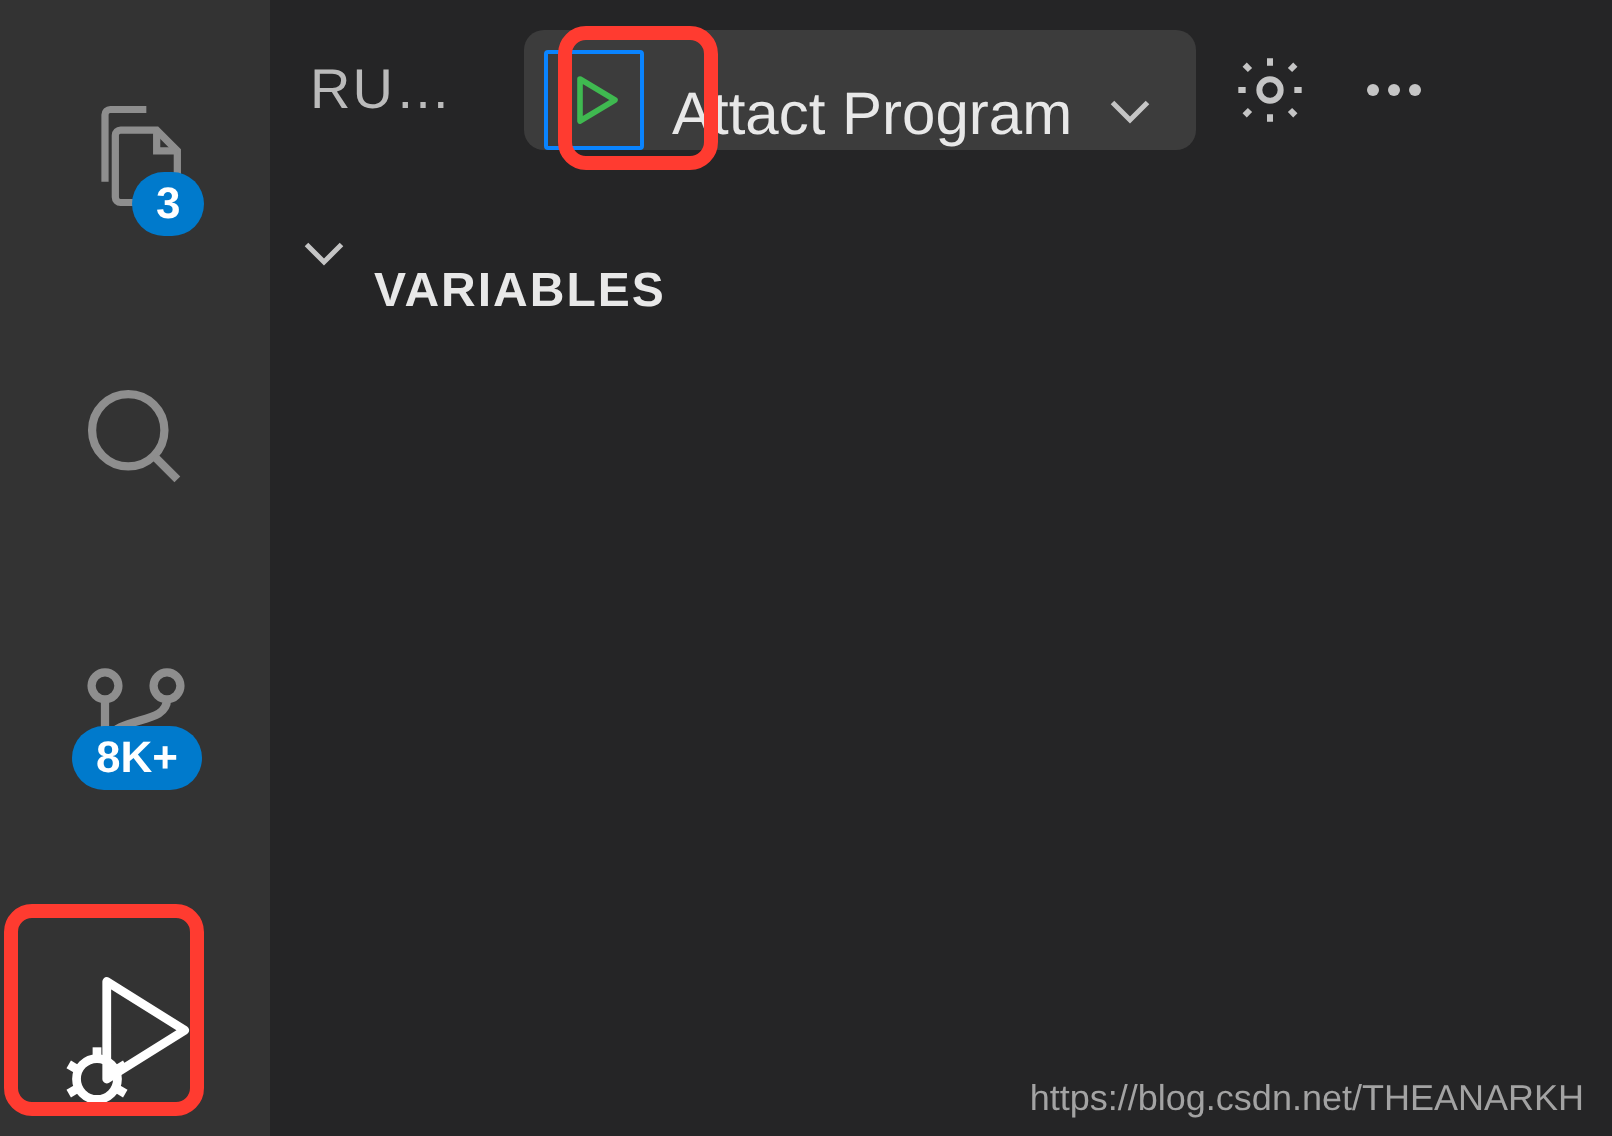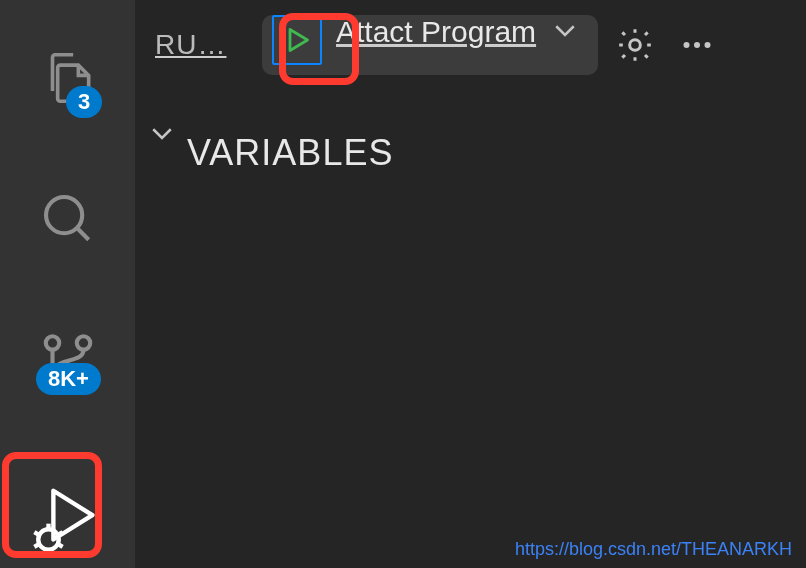--- a/index.html
+++ b/index.html
@@ -60,34 +60,33 @@
     display: flex;
     flex-direction: column;
     position: relative;
   }
   .panel-header {
     display: flex;
     align-items: center;
     height: 90px;
     padding: 0 10px 0 20px;
     gap: 12px;
-    text-decoration: underline;
   }
   .panel-title {
     color: #bbb;
     font-size: 28px;
     letter-spacing: 1px;
     white-space: nowrap;
     overflow: hidden;
     text-overflow: ellipsis;
     width: 95px;
   }
   .config-chip {
     display: flex;
-    align-items: flex-start;
+    align-items: flex-end;
     background: #3c3c3c;
     border-radius: 10px;
     height: 60px;
     padding: 0 18px 0 10px;
     gap: 14px;
   }
   .play-btn {
     width: 50px;
     height: 50px;
     display: flex;
@@ -114,32 +113,32 @@
 
   .section-header {
     display: flex;
     align-items: center;
     gap: 10px;
     padding: 6px 12px;
     color: #ddd;
   }
   .section-header .chev { color: #c5c5c5; }
   .section-title {
-    font-size: 36px;
-    font-weight: 400;
+    font-size: 24px;
+    font-weight: 700;
     letter-spacing: 1px;
     color: #e8e8e8;
     margin-top: 36px;
   }
 
   .watermark {
     position: absolute;
     bottom: 8px;
     right: 14px;
-    color: #3b82f6;
+    color: #a3a3a3;
     font-size: 18px;
     font-family: Arial, sans-serif;
   }
 </style>
 </head>
 <body>
 
 <div class="activity-bar">
 
   <div class="activity-item">

